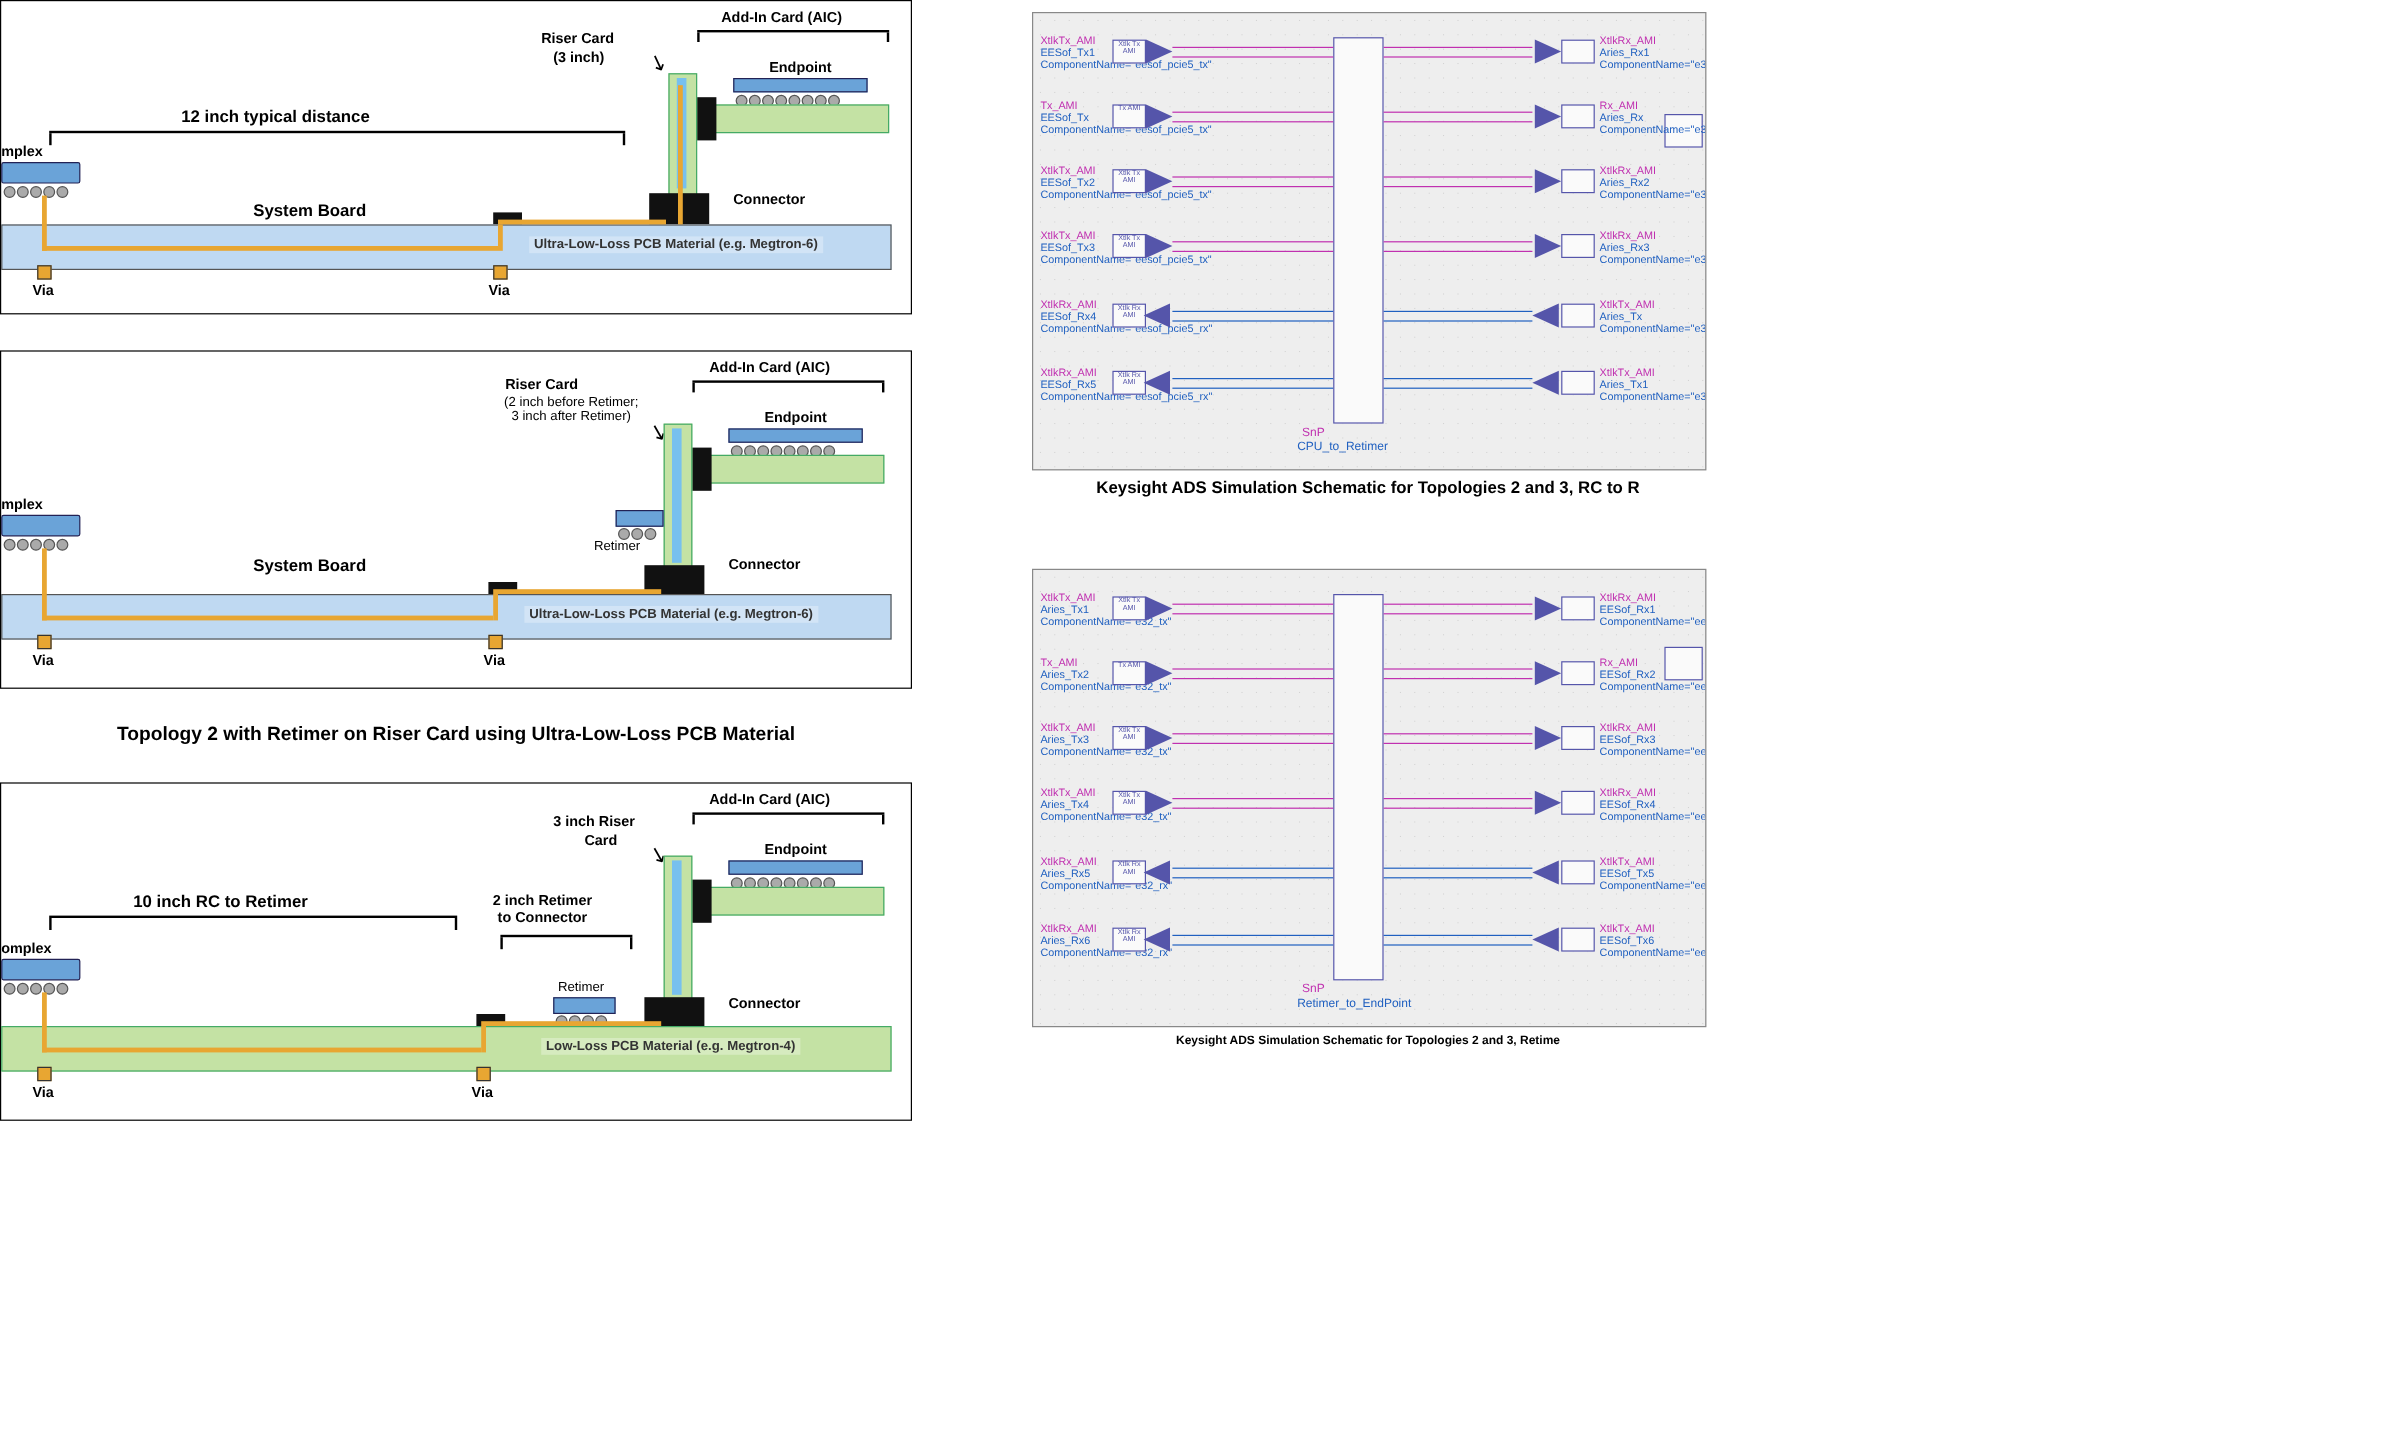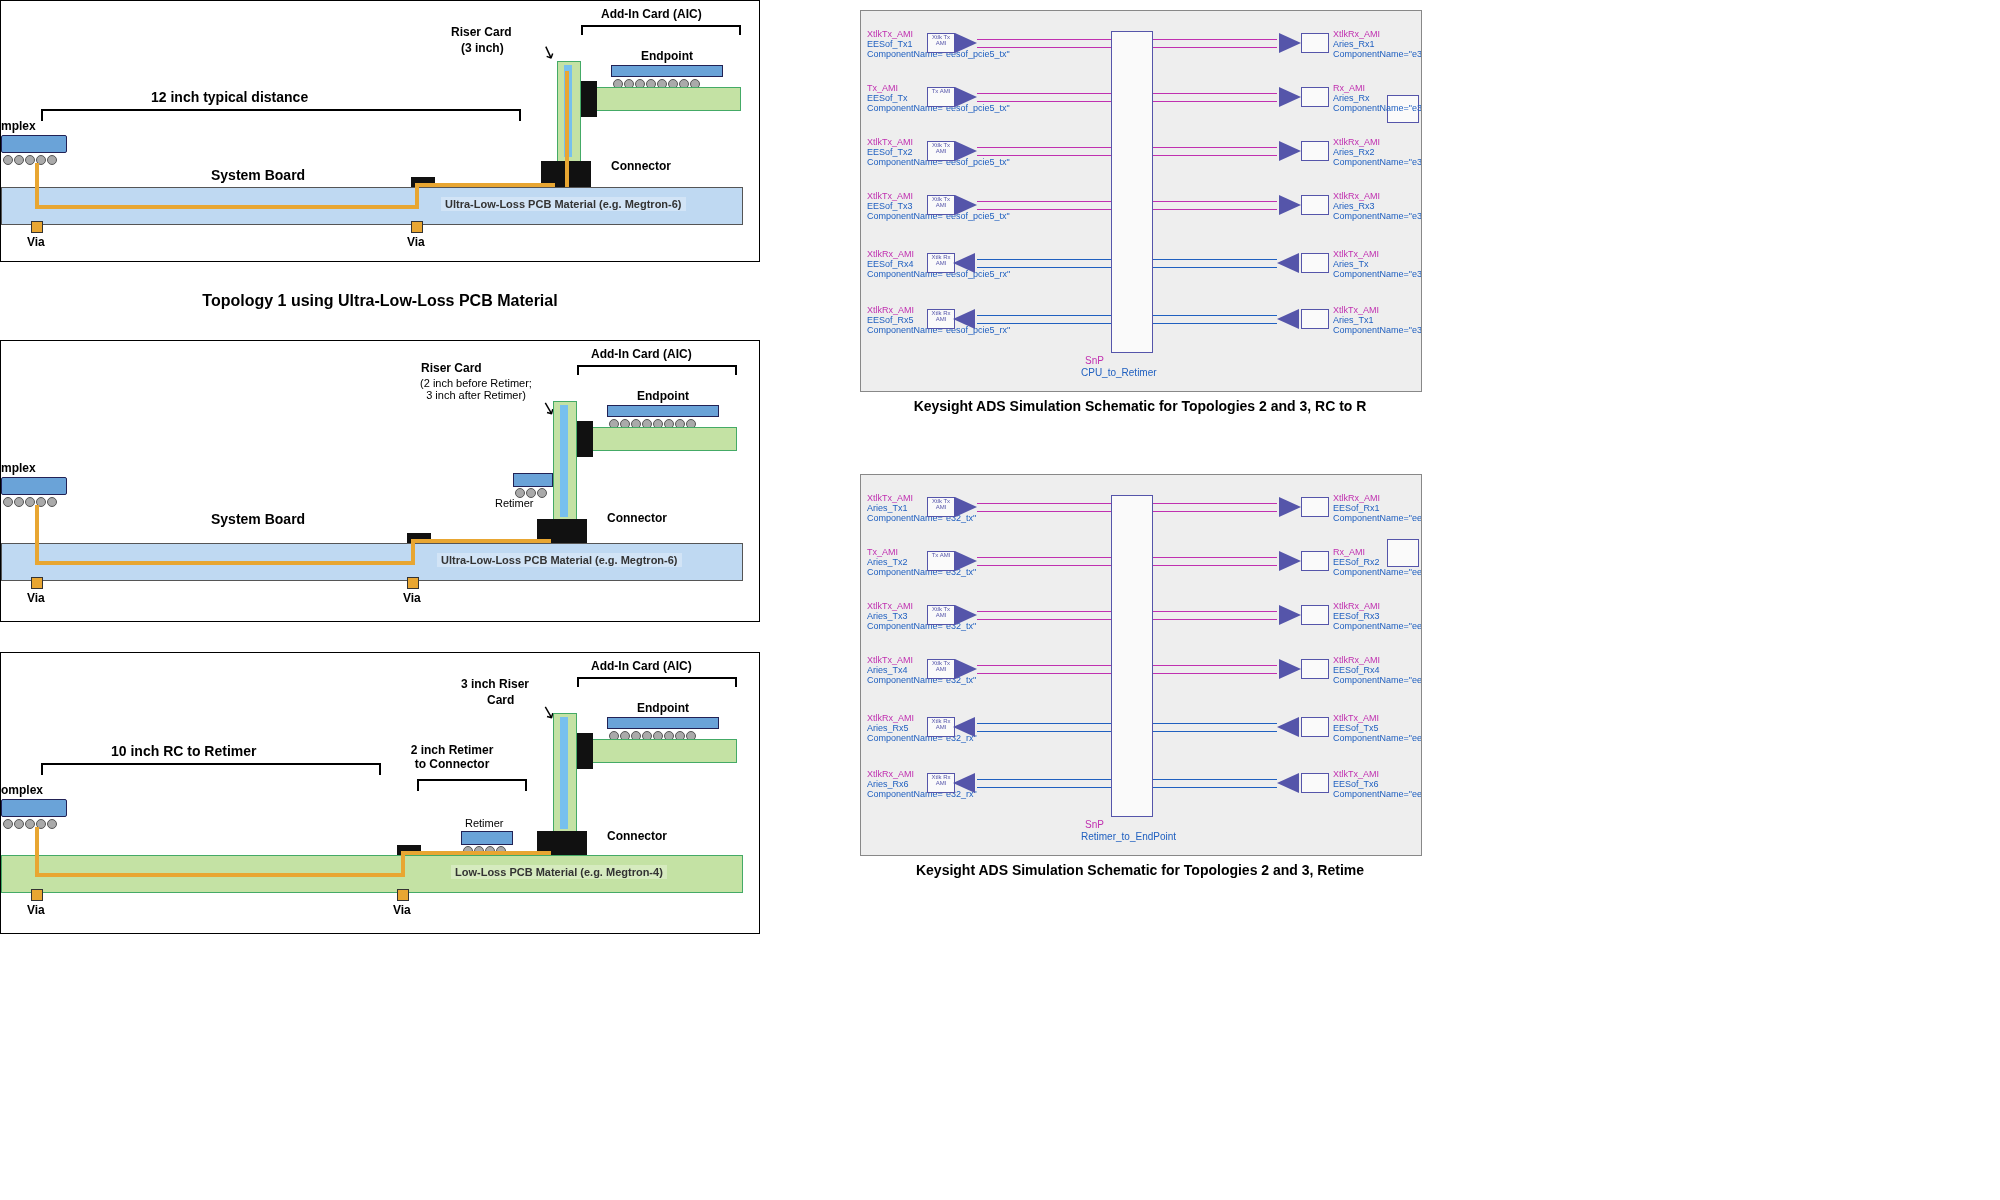--- a/index.html
+++ b/index.html
@@ -98,21 +98,20 @@
       <div class="trace" style="left:34px;top:204px;width:380px;"></div>
       <div class="trace-v" style="left:34px;top:162px;height:46px;"></div>
       <div class="trace-v" style="left:414px;top:186px;height:22px;"></div>
       <div class="trace" style="left:414px;top:182px;width:140px;"></div>
       <div class="trace-v" style="left:564px;top:70px;height:116px;"></div>
       <div class="via-dot" style="left:30px;top:220px;"></div>
       <div class="via-dot" style="left:410px;top:220px;"></div>
       <div class="lbl-sm" style="left:26px;top:234px;">Via</div>
       <div class="lbl-sm" style="left:406px;top:234px;">Via</div>
     </div>
-    <div class="caption">Topology 1 using Ultra-Low-Loss PCB Material</div>
 
     <div class="topo-box topo2" style="margin-top:30px;">
       <div class="lbl-sm" style="left:590px;top:6px;">Add-In  Card  (AIC)</div>
       <div class="brace-r" style="left:576px;top:24px;width:160px;"></div>
       <div class="lbl-sm" style="left:420px;top:20px;">Riser Card</div>
       <div class="lbl-xs" style="left:390px;top:36px;white-space:pre;text-align:center;width:170px;">(2 inch before Retimer;
 3 inch after Retimer)</div>
       <div class="arrow" style="left:540px;top:56px;transform:rotate(15deg);">↘</div>
 
       <div class="lbl-sm" style="left:636px;top:48px;">Endpoint</div>
@@ -140,20 +139,21 @@
       <div class="mat-label" style="left:436px;top:212px;">Ultra-Low-Loss PCB Material (e.g. Megtron-6)</div>
       <div class="trace" style="left:34px;top:220px;width:376px;"></div>
       <div class="trace-v" style="left:34px;top:164px;height:60px;"></div>
       <div class="trace-v" style="left:410px;top:202px;height:22px;"></div>
       <div class="trace" style="left:410px;top:198px;width:140px;"></div>
       <div class="via-dot" style="left:30px;top:236px;"></div>
       <div class="via-dot" style="left:406px;top:236px;"></div>
       <div class="lbl-sm" style="left:26px;top:250px;">Via</div>
       <div class="lbl-sm" style="left:402px;top:250px;">Via</div>
     </div>
+    <div class="caption">Topology 2 with Retimer on Riser Card using Ultra-Low-Loss PCB Material</div>
 
     <div class="topo-box topo3" style="margin-top:30px;">
       <div class="lbl-sm" style="left:590px;top:6px;">Add-In  Card (AIC)</div>
       <div class="brace-r" style="left:576px;top:24px;width:160px;"></div>
       <div class="lbl-sm" style="left:460px;top:24px;">3 inch Riser</div>
       <div class="lbl-sm" style="left:486px;top:40px;">Card</div>
       <div class="arrow" style="left:540px;top:48px;transform:rotate(15deg);">↘</div>
 
       <div class="lbl-sm" style="left:636px;top:48px;">Endpoint</div>
       <div class="aic-top" style="left:606px;top:64px;width:110px;"></div>
@@ -327,17 +327,17 @@
         <div class="wire-b" style="left: 292px; top: 256px; width: 124px;"></div>
         <div class="amp-r" style="left: 416px; top: 242px;"></div>
         <div class="amp-box" style="left: 440px; top: 242px;"></div>
         <div class="tx-lbl" style="left: 472px; top: 238px;"><span style="color:#c030b0">XtlkTx_AMI</span><br><span style="color:#2060c0">EESof_Tx5</span><br><span style="color:#2060c0">ComponentName="ee</span></div>
         <div class="wire-b" style="left: 292px; top: 304px; width: 124px;"></div>
         <div class="wire-b" style="left: 292px; top: 312px; width: 124px;"></div>
         <div class="amp-r" style="left: 416px; top: 298px;"></div>
         <div class="amp-box" style="left: 440px; top: 298px;"></div>
         <div class="tx-lbl" style="left: 472px; top: 294px;"><span style="color:#c030b0">XtlkTx_AMI</span><br><span style="color:#2060c0">EESof_Tx6</span><br><span style="color:#2060c0">ComponentName="ee</span></div>
       </div>
-    <div class="caption" style="font-size:14px;margin-top:6px;">Keysight ADS Simulation Schematic for Topologies 2 and 3, Retime</div>
+    <div class="caption" style="font-size:10px;margin-top:6px;">Keysight ADS Simulation Schematic for Topologies 2 and 3, Retime</div>
 
   </div>
 
 </div>
 
 </body></html>

